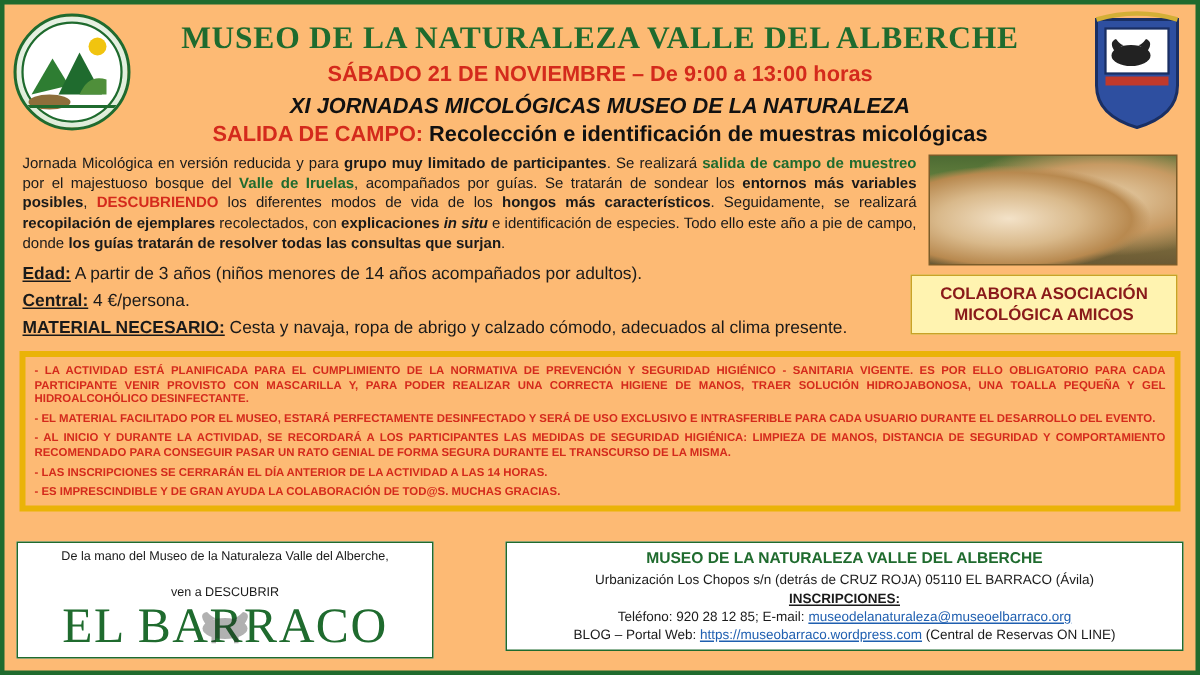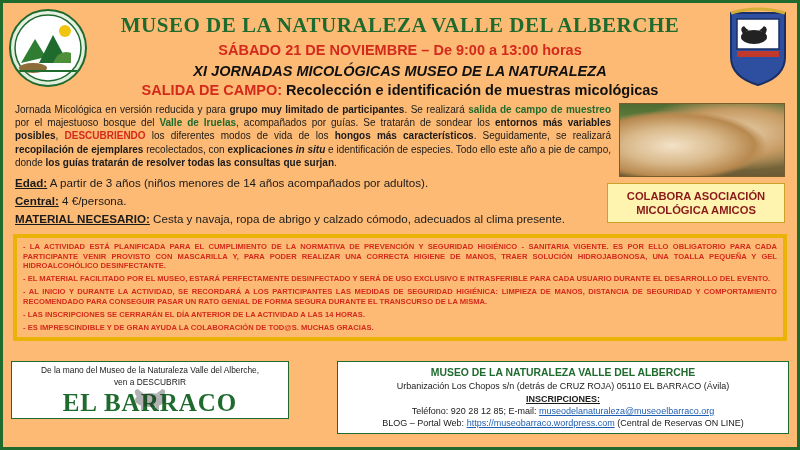--- a/index.html
+++ b/index.html
@@ -146,23 +146,23 @@
   .barraco{
     width:278px;
     border:1px solid #1f6b2e;
     box-sizing:border-box;
     text-align:center;
     padding:3px 4px;
     position:relative;
     background:#ffffff;
   }
   .barraco .l1{font-size:8.4px;color:#1a1a1a;}
-  .barraco .l2{font-size:8.4px;color:#1a1a1a;margin-top:2px;}
+  .barraco .l2{font-size:8.4px;color:#1a1a1a;margin-top:14px;}
   .barraco .big{
-    font-size:25px;font-weight:bold;color:#1f6b2e;
+    font-size:33px;font-weight:normal;color:#1f6b2e;
     font-family:"Liberation Serif", serif;
     letter-spacing:1px;margin-top:3px;line-height:1;
   }
   .barraco .l3{font-size:8px;color:#1f6b2e;letter-spacing:1px;margin-top:3px;}
   .barraco .bull{
     position:absolute;left:50%;bottom:4px;transform:translateX(-50%);
     opacity:.35;
   }
   .contact{
     flex:1;

